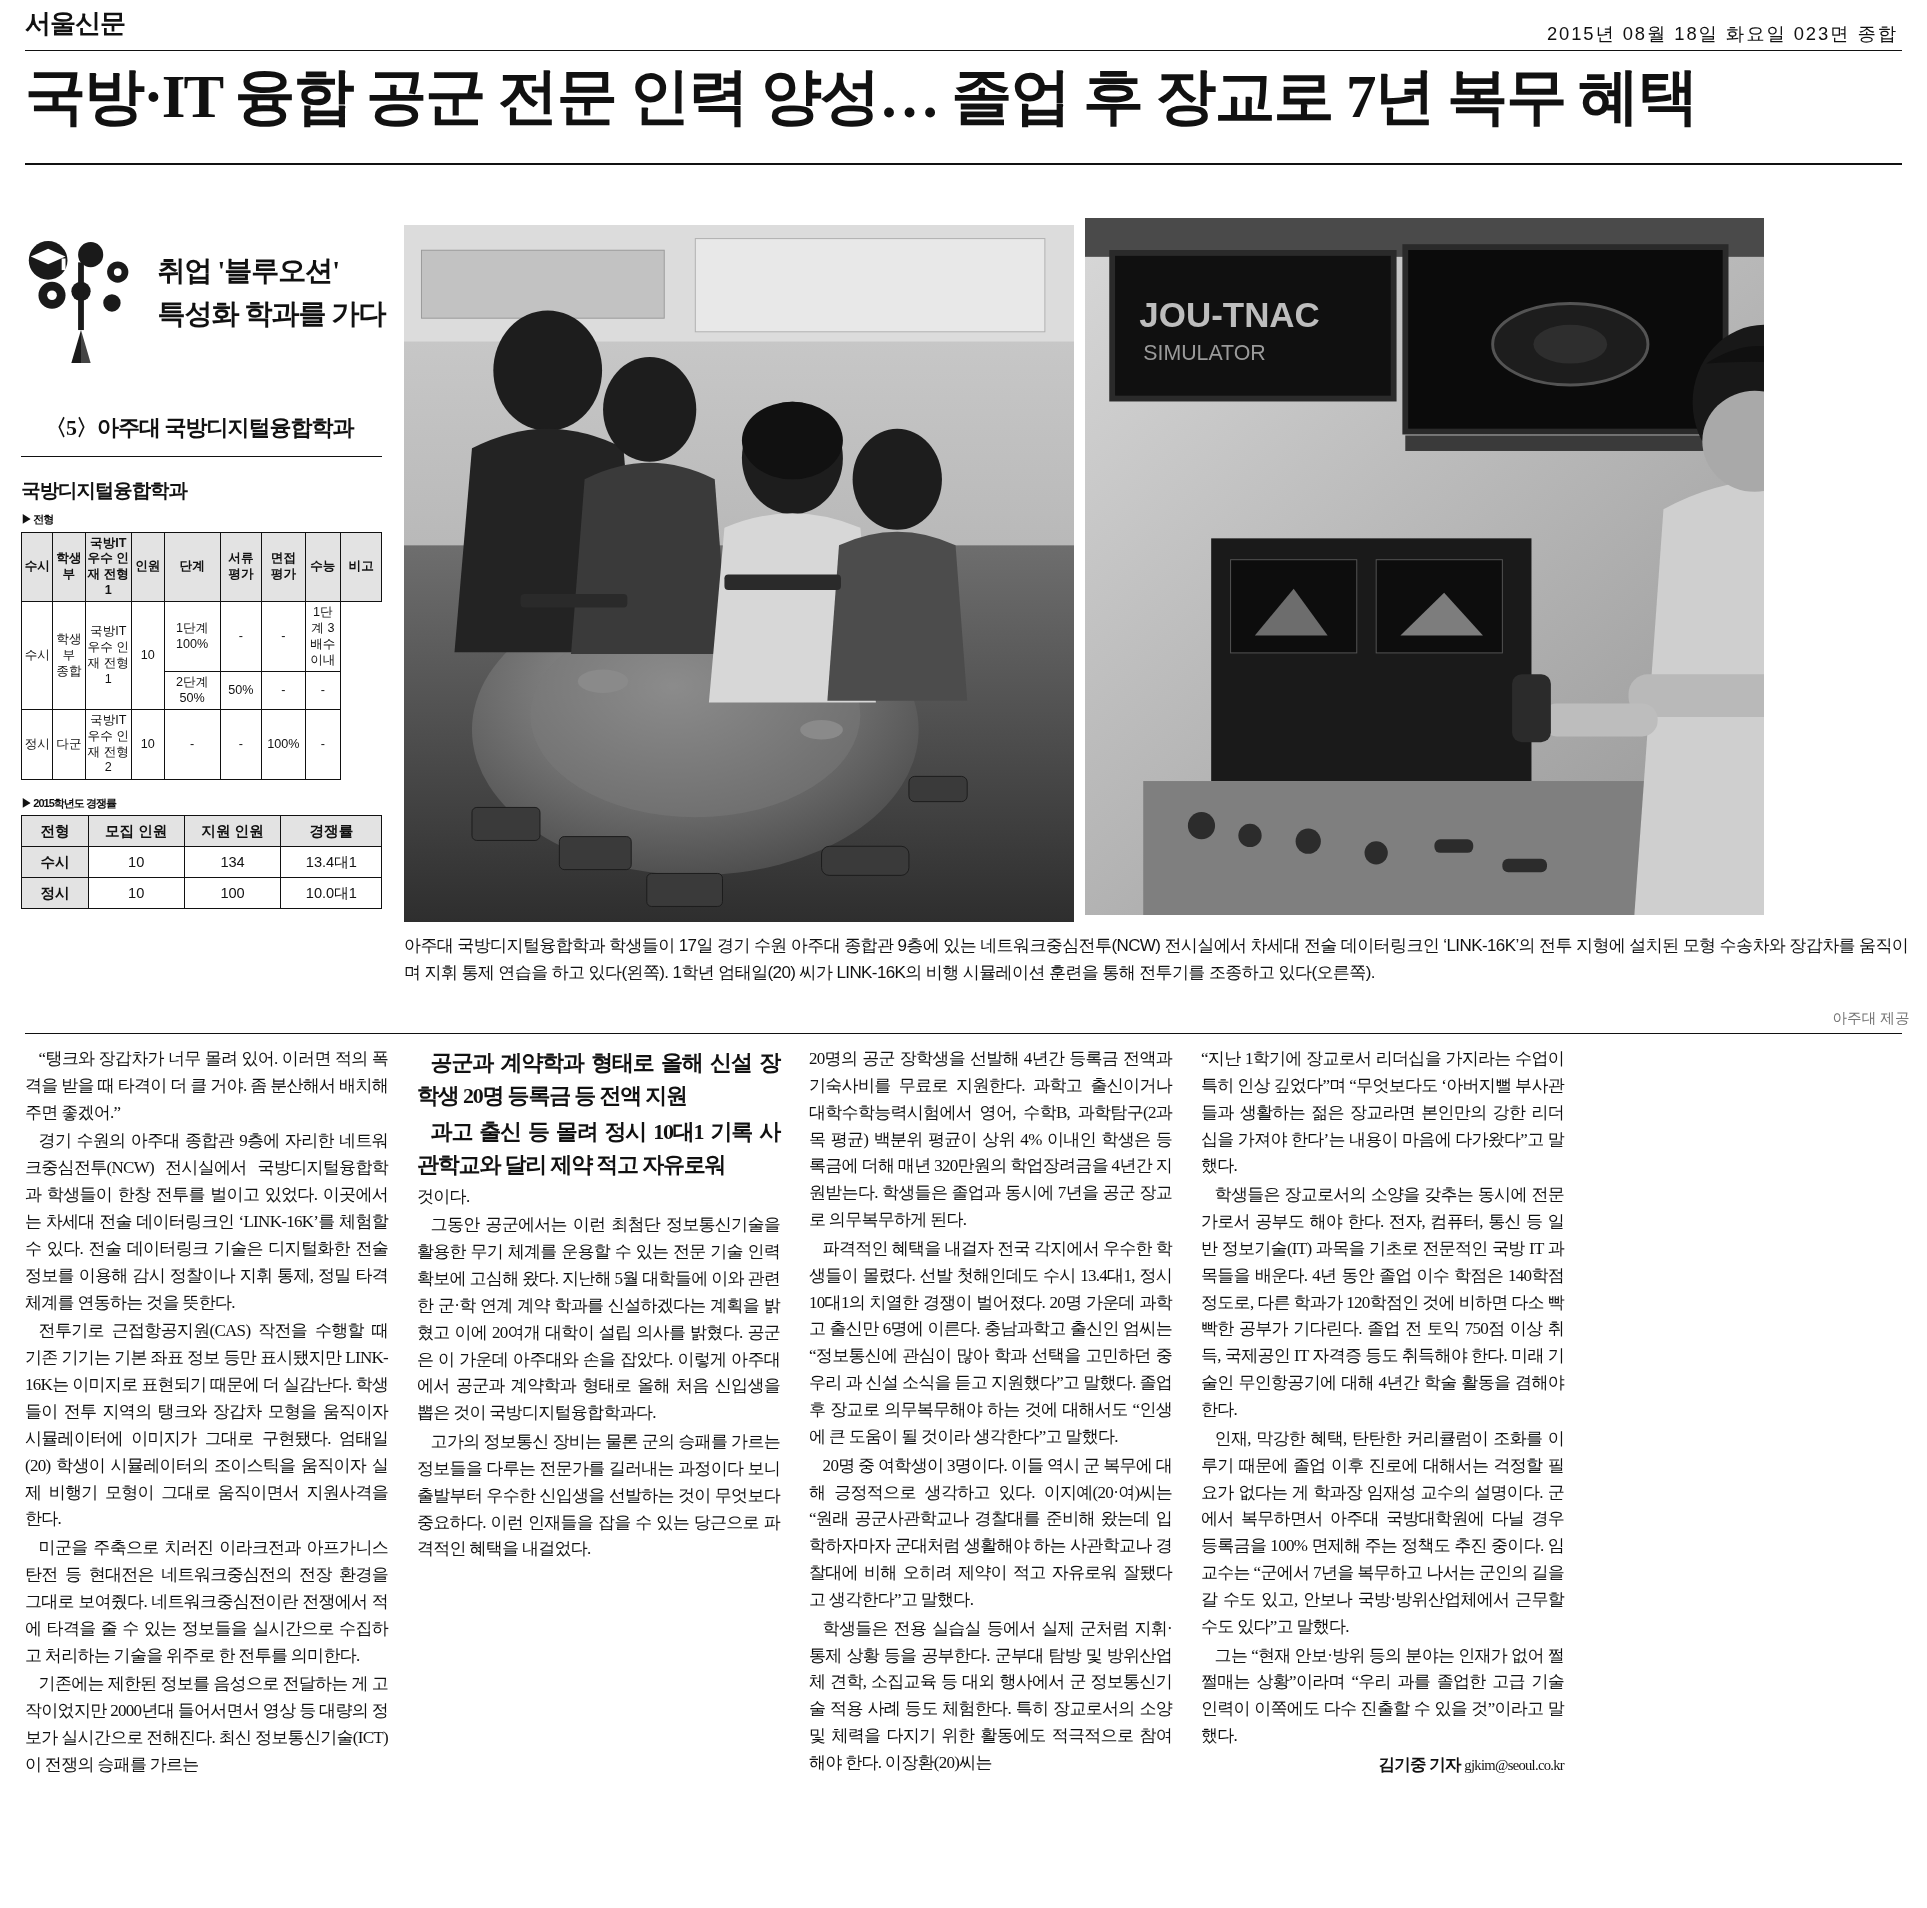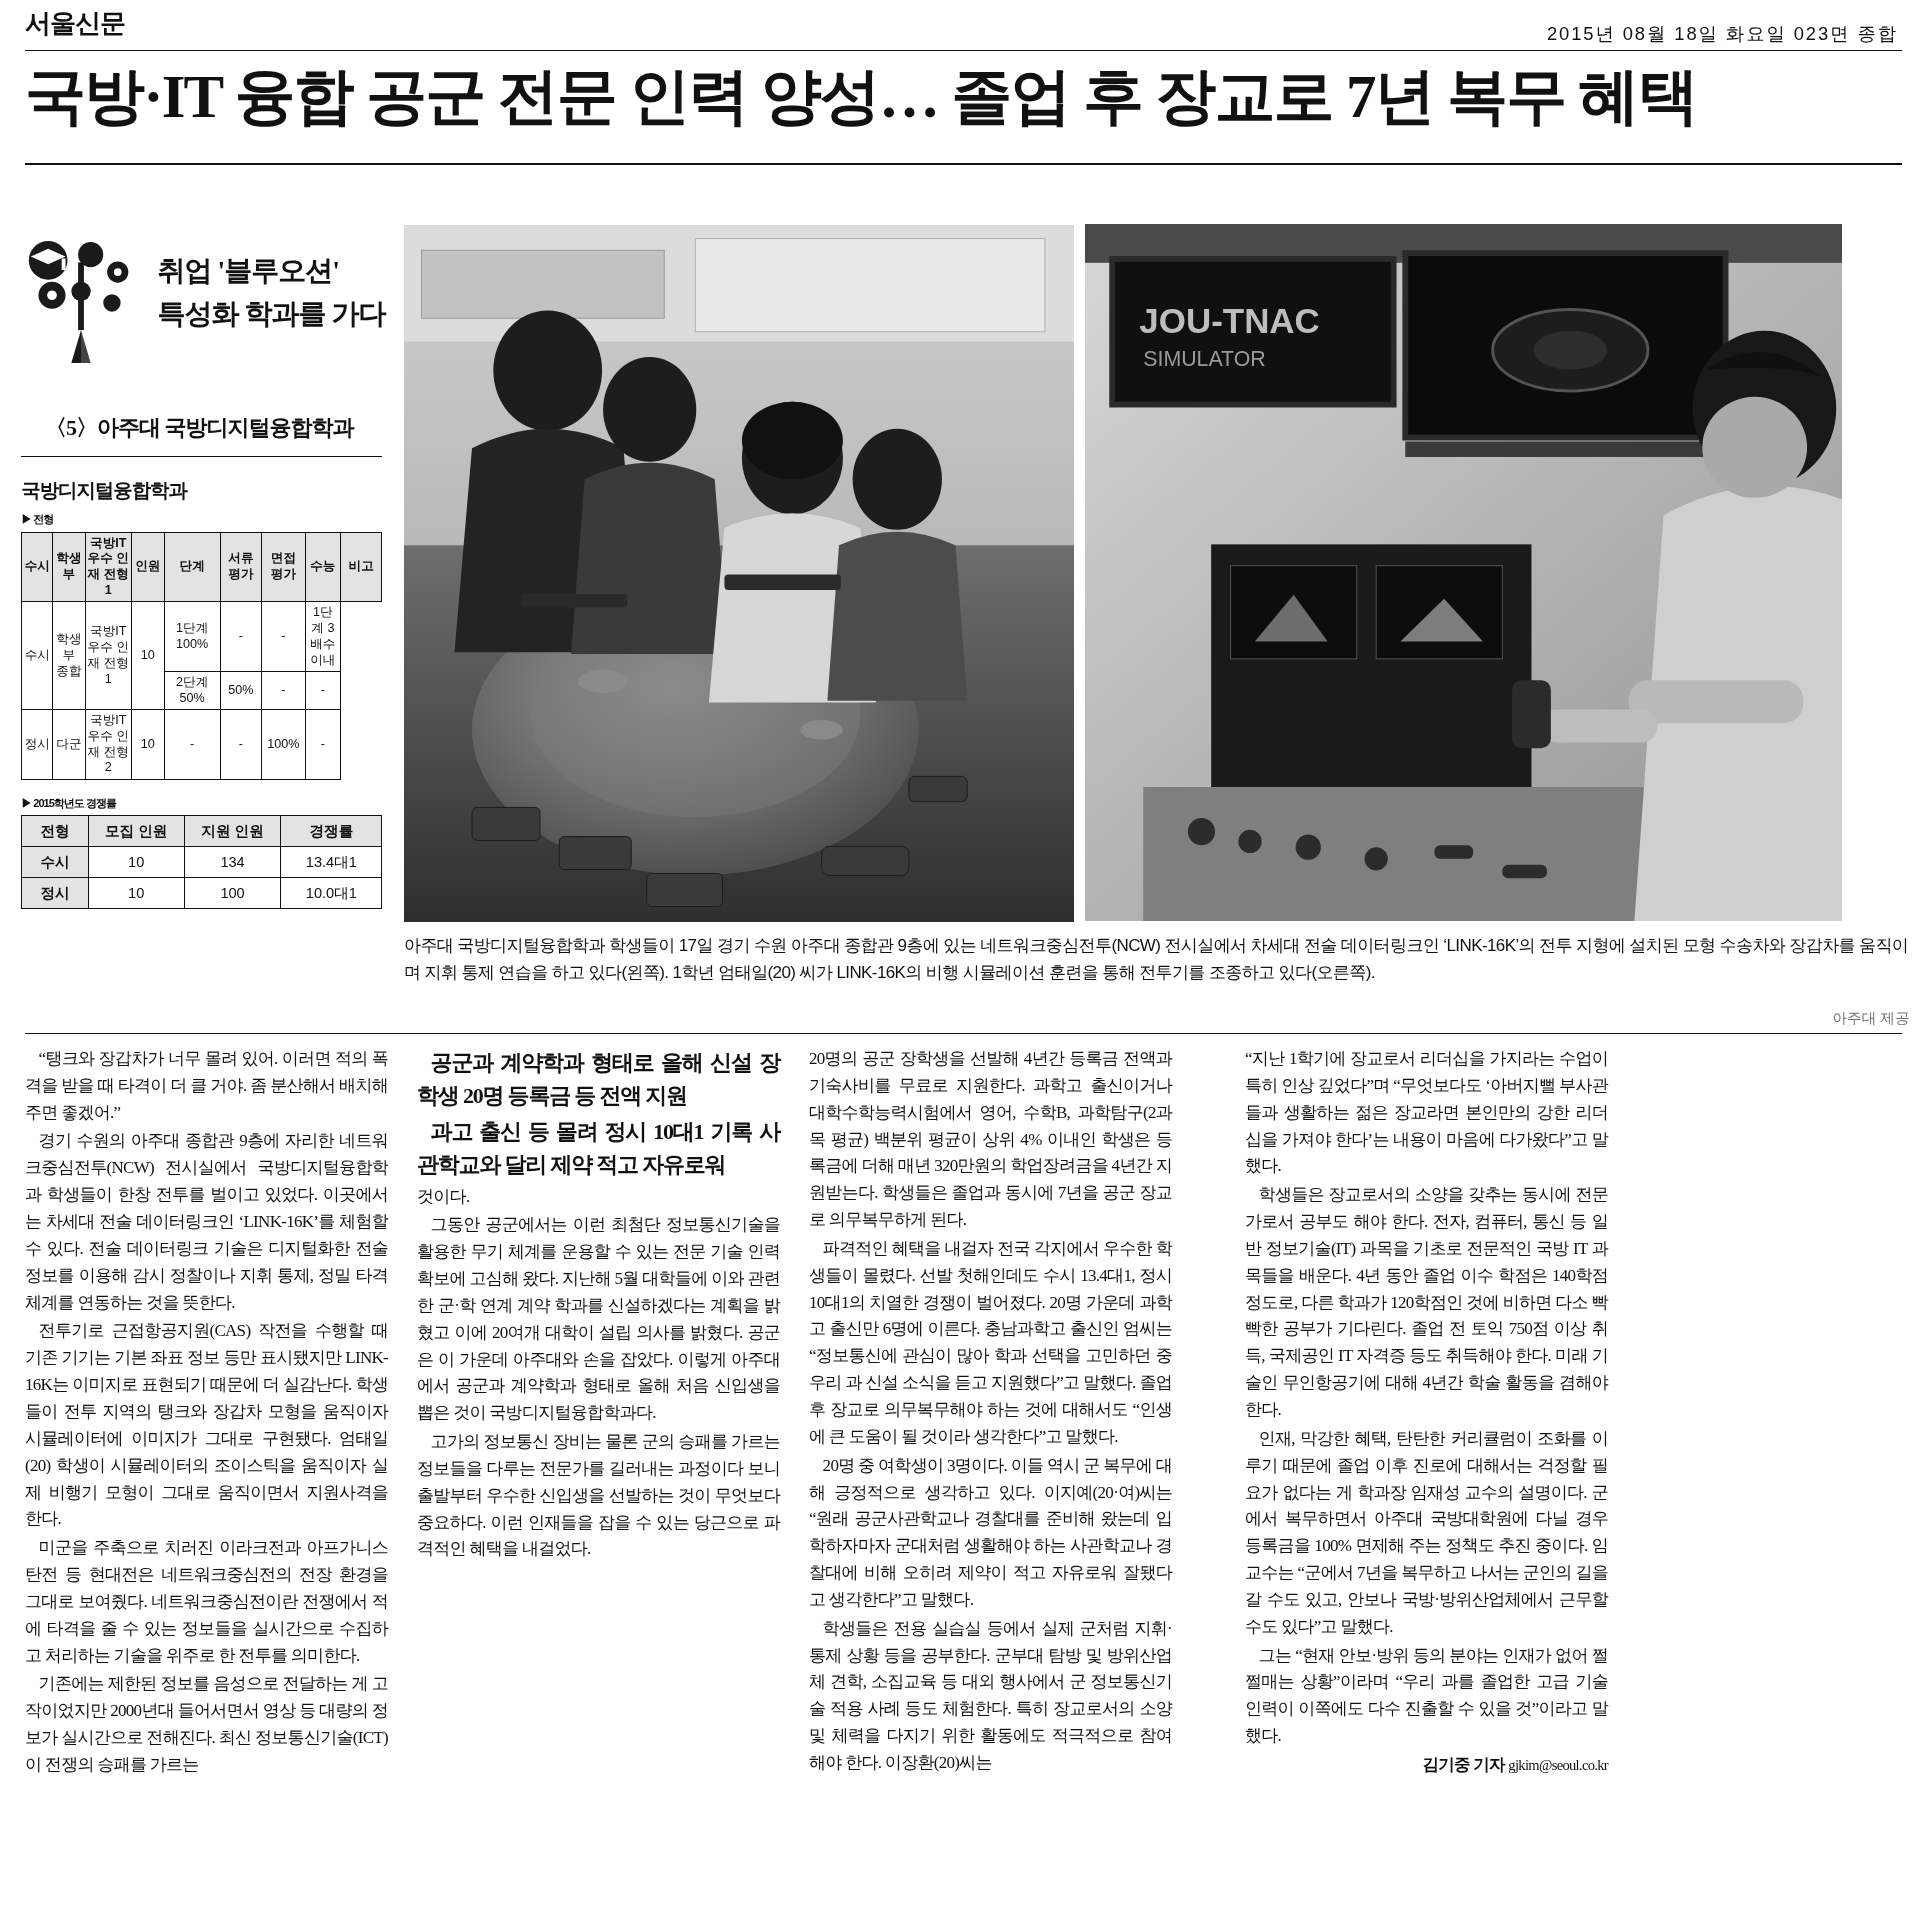--- a/index.html
+++ b/index.html
@@ -28,21 +28,21 @@
   .tbl-sec{font-size:11px;font-weight:bold;margin:7.8px 0 4.9px 0;letter-spacing:-1px;}
   table{border-collapse:collapse;width:361px;font-size:12.6px;}
   table td,table th{border:1px solid #111;text-align:center;vertical-align:middle;padding:2.9px 1.9px;line-height:1.25;font-weight:normal;}
   table th{background:#e3e3e3;font-weight:bold;}
   .t2 td,.t2 th{padding:5.8px 1.9px;font-size:14.6px;text-align:center;}
   .t2 .lbl{background:#e3e3e3;font-weight:bold;}
 
   
   .photo{position:absolute;background:#6b6b6b;overflow:hidden;}
   .photoL{left:404px;top:225px;width:670px;height:697px;}
-  .photoR{left:1085px;top:224px;width:757px;height:697px;}
+  .photoR{left:1085px;top:218px;width:679px;height:697px;}
   .caption{position:absolute;left:404px;top:933px;width:1506px;font-size:17px;line-height:1.58;letter-spacing:-0.6px;}
   .credit{position:absolute;right:17.5px;top:1009px;font-size:14.6px;color:#737373;}
   .rule-photo{position:absolute;left:25px;right:25px;top:1033px;border-top:1px solid #111;}
 
   
   .cols{position:absolute;left:25px;top:1046px;width:1877px;}
   .col{position:absolute;top:0;width:363px;font-size:17px;line-height:1.58;text-align:justify;letter-spacing:-0.7px;font-family:"Liberation Serif",serif;}
   .c1{left:0px;}
   .c2{left:392px;}
   .c3{left:784px;}
@@ -285,21 +285,21 @@
       <p>고가의 정보통신 장비는 물론 군의 승패를 가르는 정보들을 다루는 전문가를 길러내는 과정이다 보니 출발부터 우수한 신입생을 선발하는 것이 무엇보다 중요하다. 이런 인재들을 잡을 수 있는 당근으로 파격적인 혜택을 내걸었다.</p>
     </div>
 
     <div class="col c3">
       <p class="noind">20명의 공군 장학생을 선발해 4년간 등록금 전액과 기숙사비를 무료로 지원한다. 과학고 출신이거나 대학수학능력시험에서 영어, 수학B, 과학탐구(2과목 평균) 백분위 평균이 상위 4% 이내인 학생은 등록금에 더해 매년 320만원의 학업장려금을 4년간 지원받는다. 학생들은 졸업과 동시에 7년을 공군 장교로 의무복무하게 된다.</p>
       <p>파격적인 혜택을 내걸자 전국 각지에서 우수한 학생들이 몰렸다. 선발 첫해인데도 수시 13.4대1, 정시 10대1의 치열한 경쟁이 벌어졌다. 20명 가운데 과학고 출신만 6명에 이른다. 충남과학고 출신인 엄씨는 “정보통신에 관심이 많아 학과 선택을 고민하던 중 우리 과 신설 소식을 듣고 지원했다”고 말했다. 졸업 후 장교로 의무복무해야 하는 것에 대해서도 “인생에 큰 도움이 될 것이라 생각한다”고 말했다.</p>
       <p>20명 중 여학생이 3명이다. 이들 역시 군 복무에 대해 긍정적으로 생각하고 있다. 이지예(20·여)씨는 “원래 공군사관학교나 경찰대를 준비해 왔는데 입학하자마자 군대처럼 생활해야 하는 사관학교나 경찰대에 비해 오히려 제약이 적고 자유로워 잘됐다고 생각한다”고 말했다.</p>
       <p>학생들은 전용 실습실 등에서 실제 군처럼 지휘·통제 상황 등을 공부한다. 군부대 탐방 및 방위산업체 견학, 소집교육 등 대외 행사에서 군 정보통신기술 적용 사례 등도 체험한다. 특히 장교로서의 소양 및 체력을 다지기 위한 활동에도 적극적으로 참여해야 한다. 이장환(20)씨는</p>
     </div>
 
-    <div class="col c4 c5" style="left:1220px;width:363px">
+    <div class="col c4 c5" style="left:1176px;width:363px">
       <p class="noind">“지난 1학기에 장교로서 리더십을 가지라는 수업이 특히 인상 깊었다”며 “무엇보다도 ‘아버지뻘 부사관들과 생활하는 젊은 장교라면 본인만의 강한 리더십을 가져야 한다’는 내용이 마음에 다가왔다”고 말했다.</p>
       <p>학생들은 장교로서의 소양을 갖추는 동시에 전문가로서 공부도 해야 한다. 전자, 컴퓨터, 통신 등 일반 정보기술(IT) 과목을 기초로 전문적인 국방 IT 과목들을 배운다. 4년 동안 졸업 이수 학점은 140학점 정도로, 다른 학과가 120학점인 것에 비하면 다소 빡빡한 공부가 기다린다. 졸업 전 토익 750점 이상 취득, 국제공인 IT 자격증 등도 취득해야 한다. 미래 기술인 무인항공기에 대해 4년간 학술 활동을 겸해야 한다.</p>
       <p>인재, 막강한 혜택, 탄탄한 커리큘럼이 조화를 이루기 때문에 졸업 이후 진로에 대해서는 걱정할 필요가 없다는 게 학과장 임재성 교수의 설명이다. 군에서 복무하면서 아주대 국방대학원에 다닐 경우 등록금을 100% 면제해 주는 정책도 추진 중이다. 임 교수는 “군에서 7년을 복무하고 나서는 군인의 길을 갈 수도 있고, 안보나 국방·방위산업체에서 근무할 수도 있다”고 말했다.</p>
       <p>그는 “현재 안보·방위 등의 분야는 인재가 없어 쩔쩔매는 상황”이라며 “우리 과를 졸업한 고급 기술 인력이 이쪽에도 다수 진출할 수 있을 것”이라고 말했다.</p>
       <p class="byline noind">
         <span>김기중 기자</span>
         <span class="mail">gjkim@seoul.co.kr</span>
       </p>
     </div>
 

